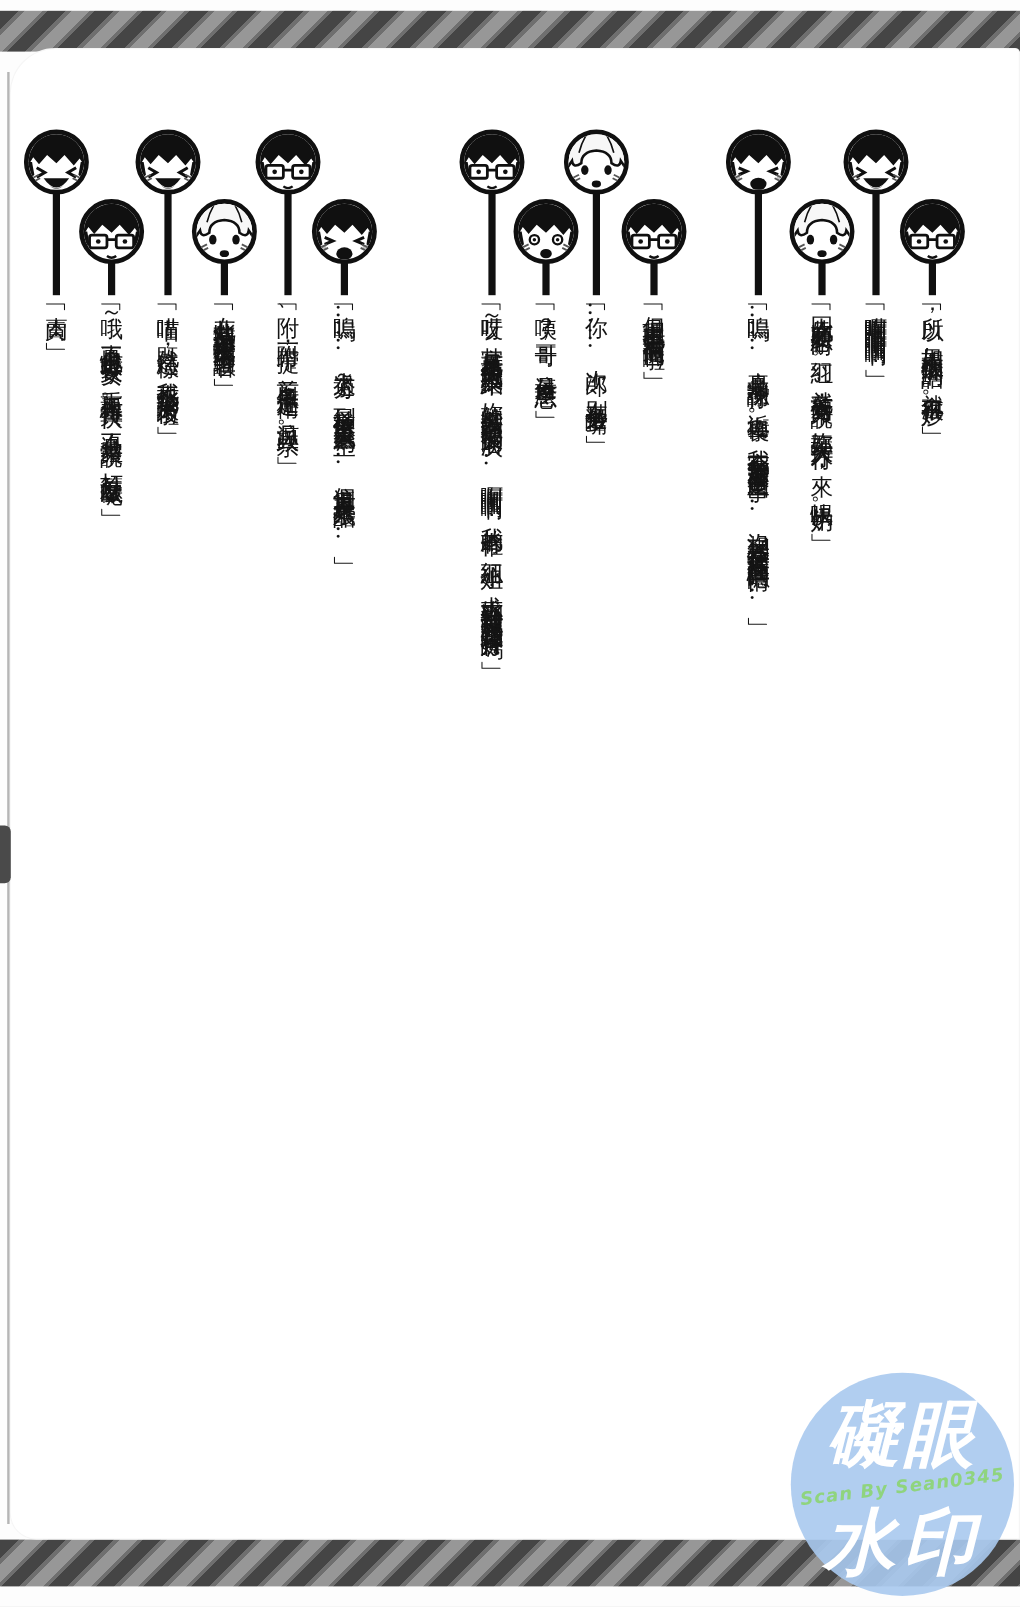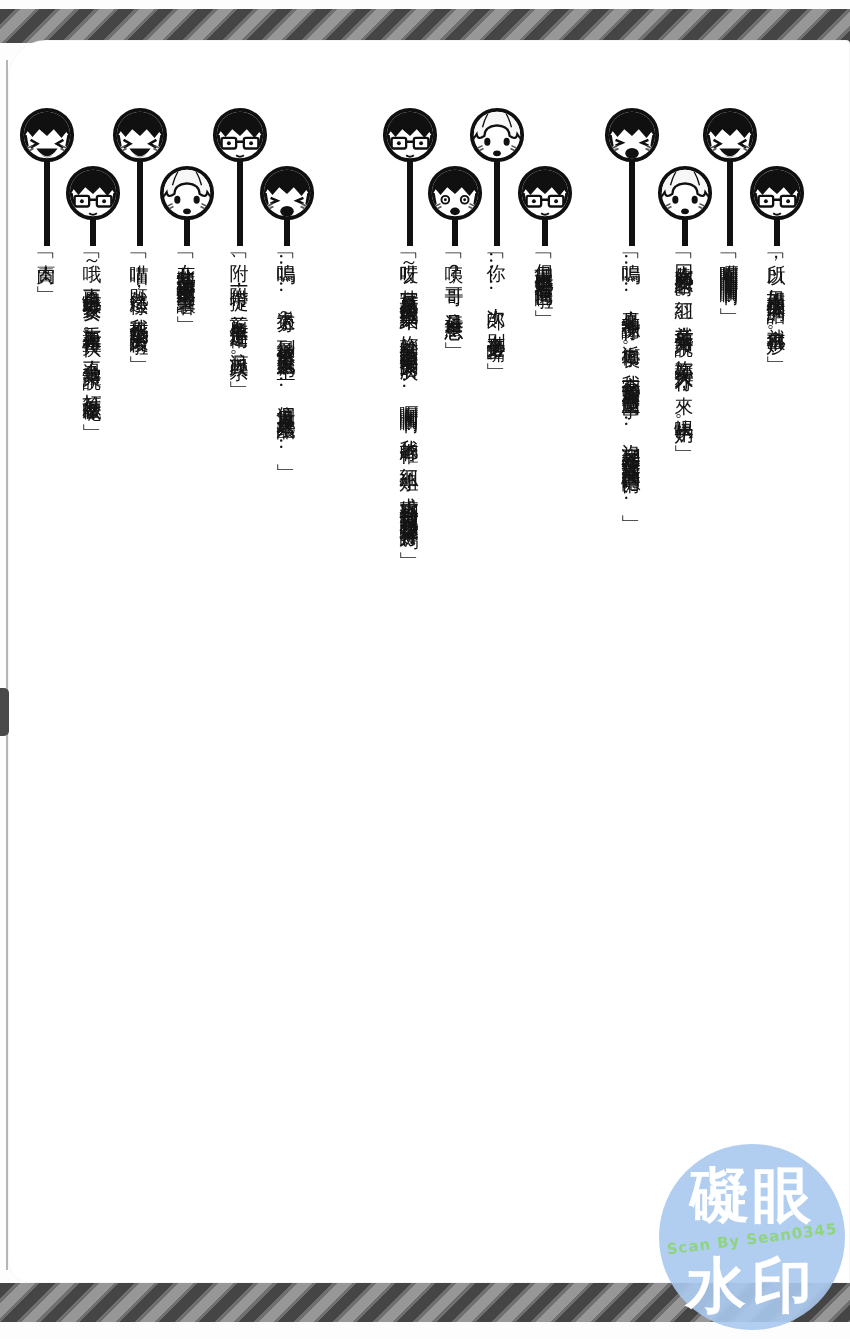--- a/index.html
+++ b/index.html
@@ -23,21 +23,21 @@
   .binding-mark{position:absolute;left:0px;top:688px;width:9px;height:48px;background:#4a4a4a;border-radius:0 5px 5px 0;z-index:3;}
   #speeches{position:absolute;inset:0;z-index:4;}
   .avatar{position:absolute;width:58px;height:58px;}
   .stem{position:absolute;width:6px;background:#101010;}
   .vtext{
     position:absolute;top:247px;
     writing-mode:vertical-rl;text-orientation:mixed;
     font-size:19px;line-height:40px;letter-spacing:2px;
     color:#141414;white-space:normal;
   }
-  .wm{position:absolute;left:659px;top:1144px;width:186px;height:186px;z-index:5;}
+  .wm{position:absolute;left:659px;top:1144px;width:186px;height:186px;z-index:5;font-style:italic;}
   .wm-circle{position:absolute;inset:0;border-radius:50%;}
   .wm-line{position:absolute;left:-8px;right:-8px;text-align:center;
     font-family:"DejaVu Sans","Liberation Sans",sans-serif;font-weight:bold;}
   .wm-top{top:12px;font-size:60px;letter-spacing:2px;}
   .wm-credit{top:86px;font-size:15px;letter-spacing:1px;transform:rotate(-7deg);}
   .wm-bottom{top:102px;font-size:60px;letter-spacing:6px;}
 </style>
 </head>
 <body>
 

